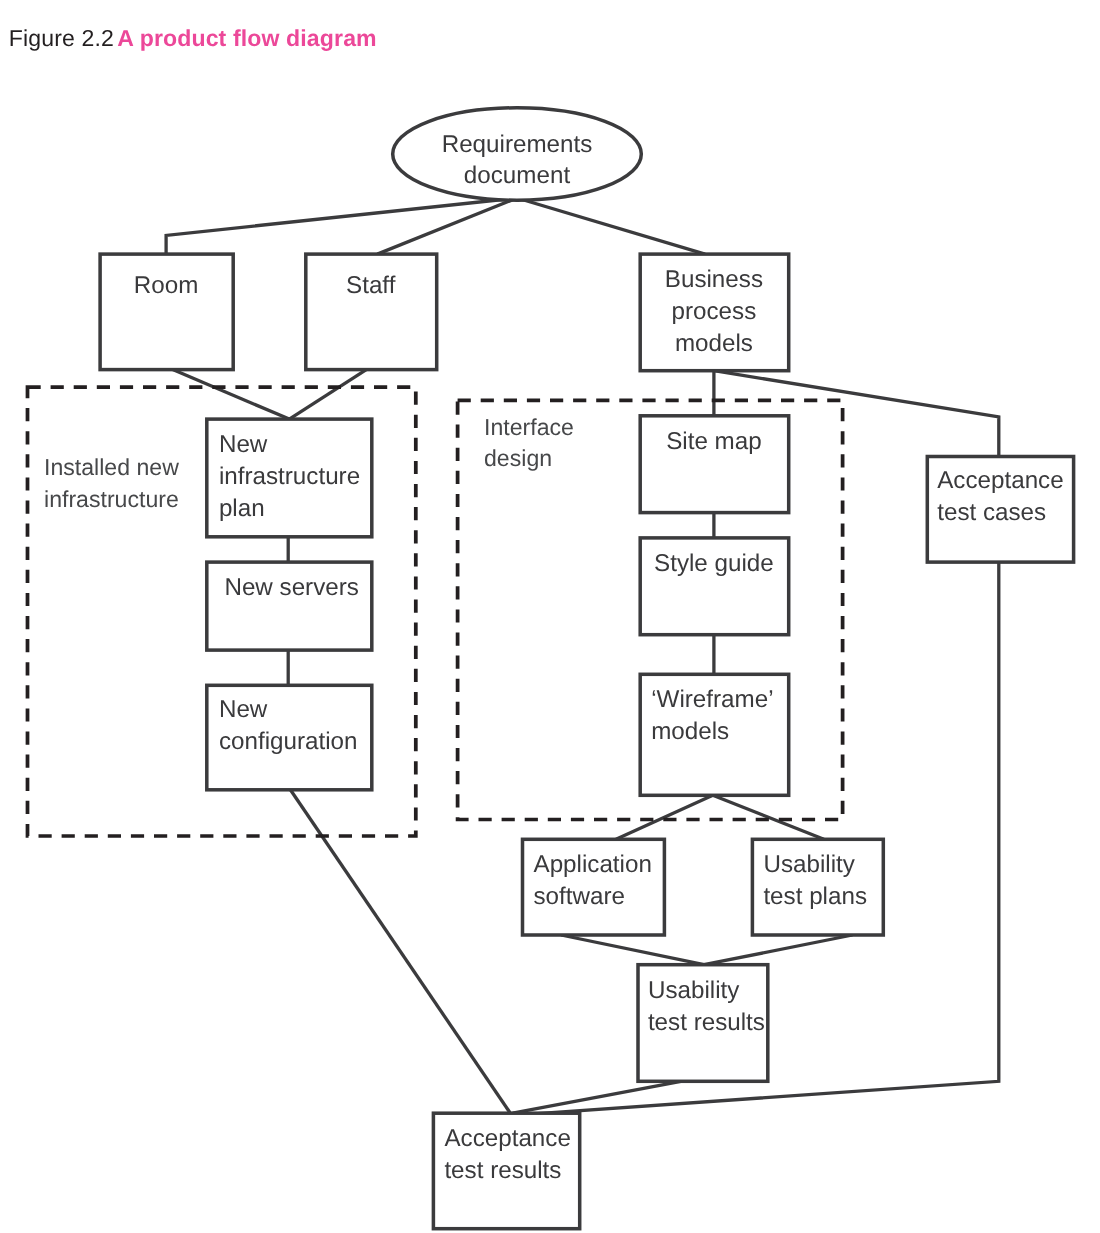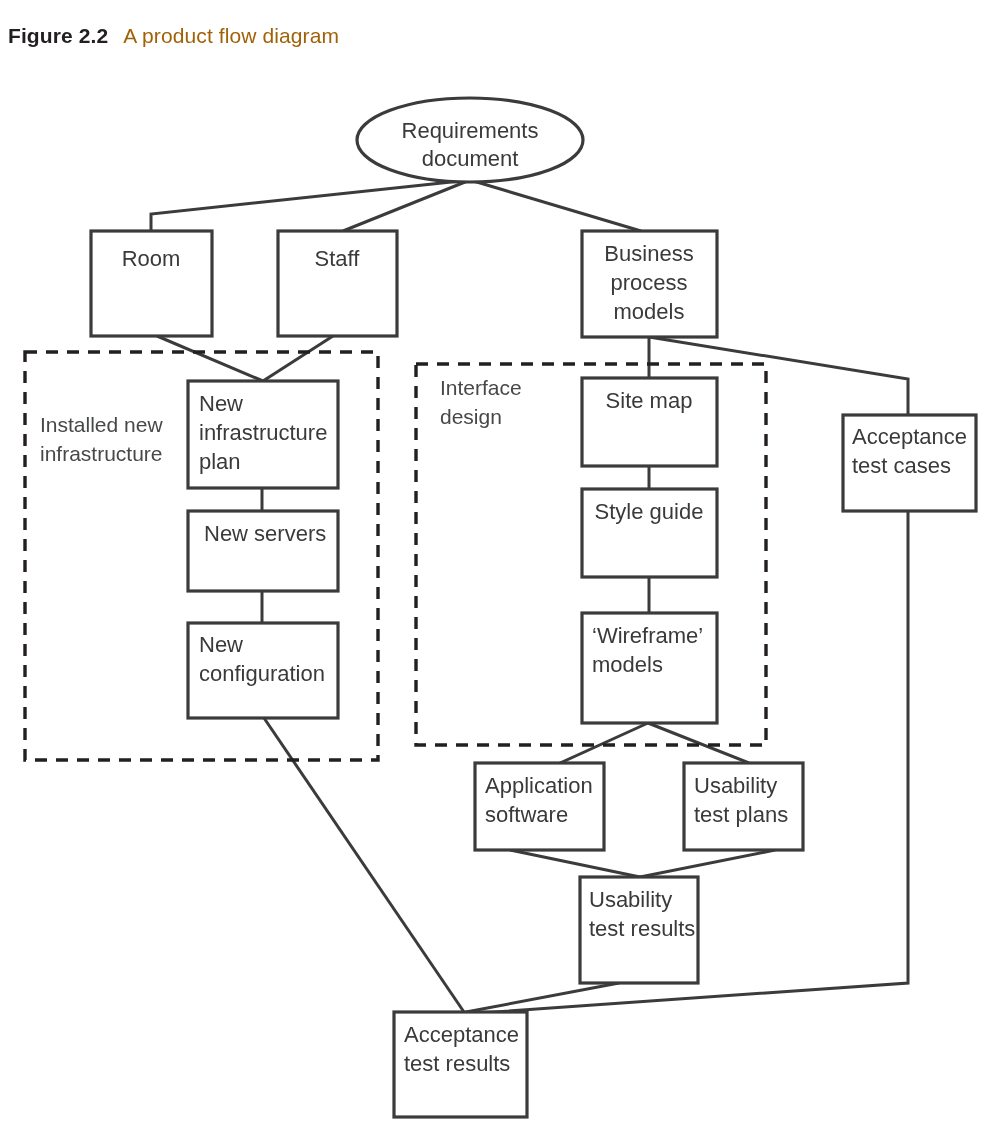--- a/index.html
+++ b/index.html
@@ -17,27 +17,27 @@
   }
   #figure-caption {
     position: absolute;
     left: 8px;
     top: 24px;
     font-size: 21px;
     letter-spacing: 0.1px;
     white-space: nowrap;
   }
   #figure-caption .fig-label {
+    font-weight: normal;
+    color: #231f20;
+  }
+  #figure-caption .fig-title {
     font-weight: bold;
-    color: #231f20;
-  }
-  #figure-caption .fig-title {
-    font-weight: normal;
-    color: #a16207;
-    margin-left: 15px;
+    color: #ec4899;
+    margin-left: 3px;
   }
   #diagram-canvas {
     position: absolute;
     left: 0;
     top: 0;
     width: 1000px;
     height: 1121px;
   }
   svg { display: block; }
   .node-shape {

